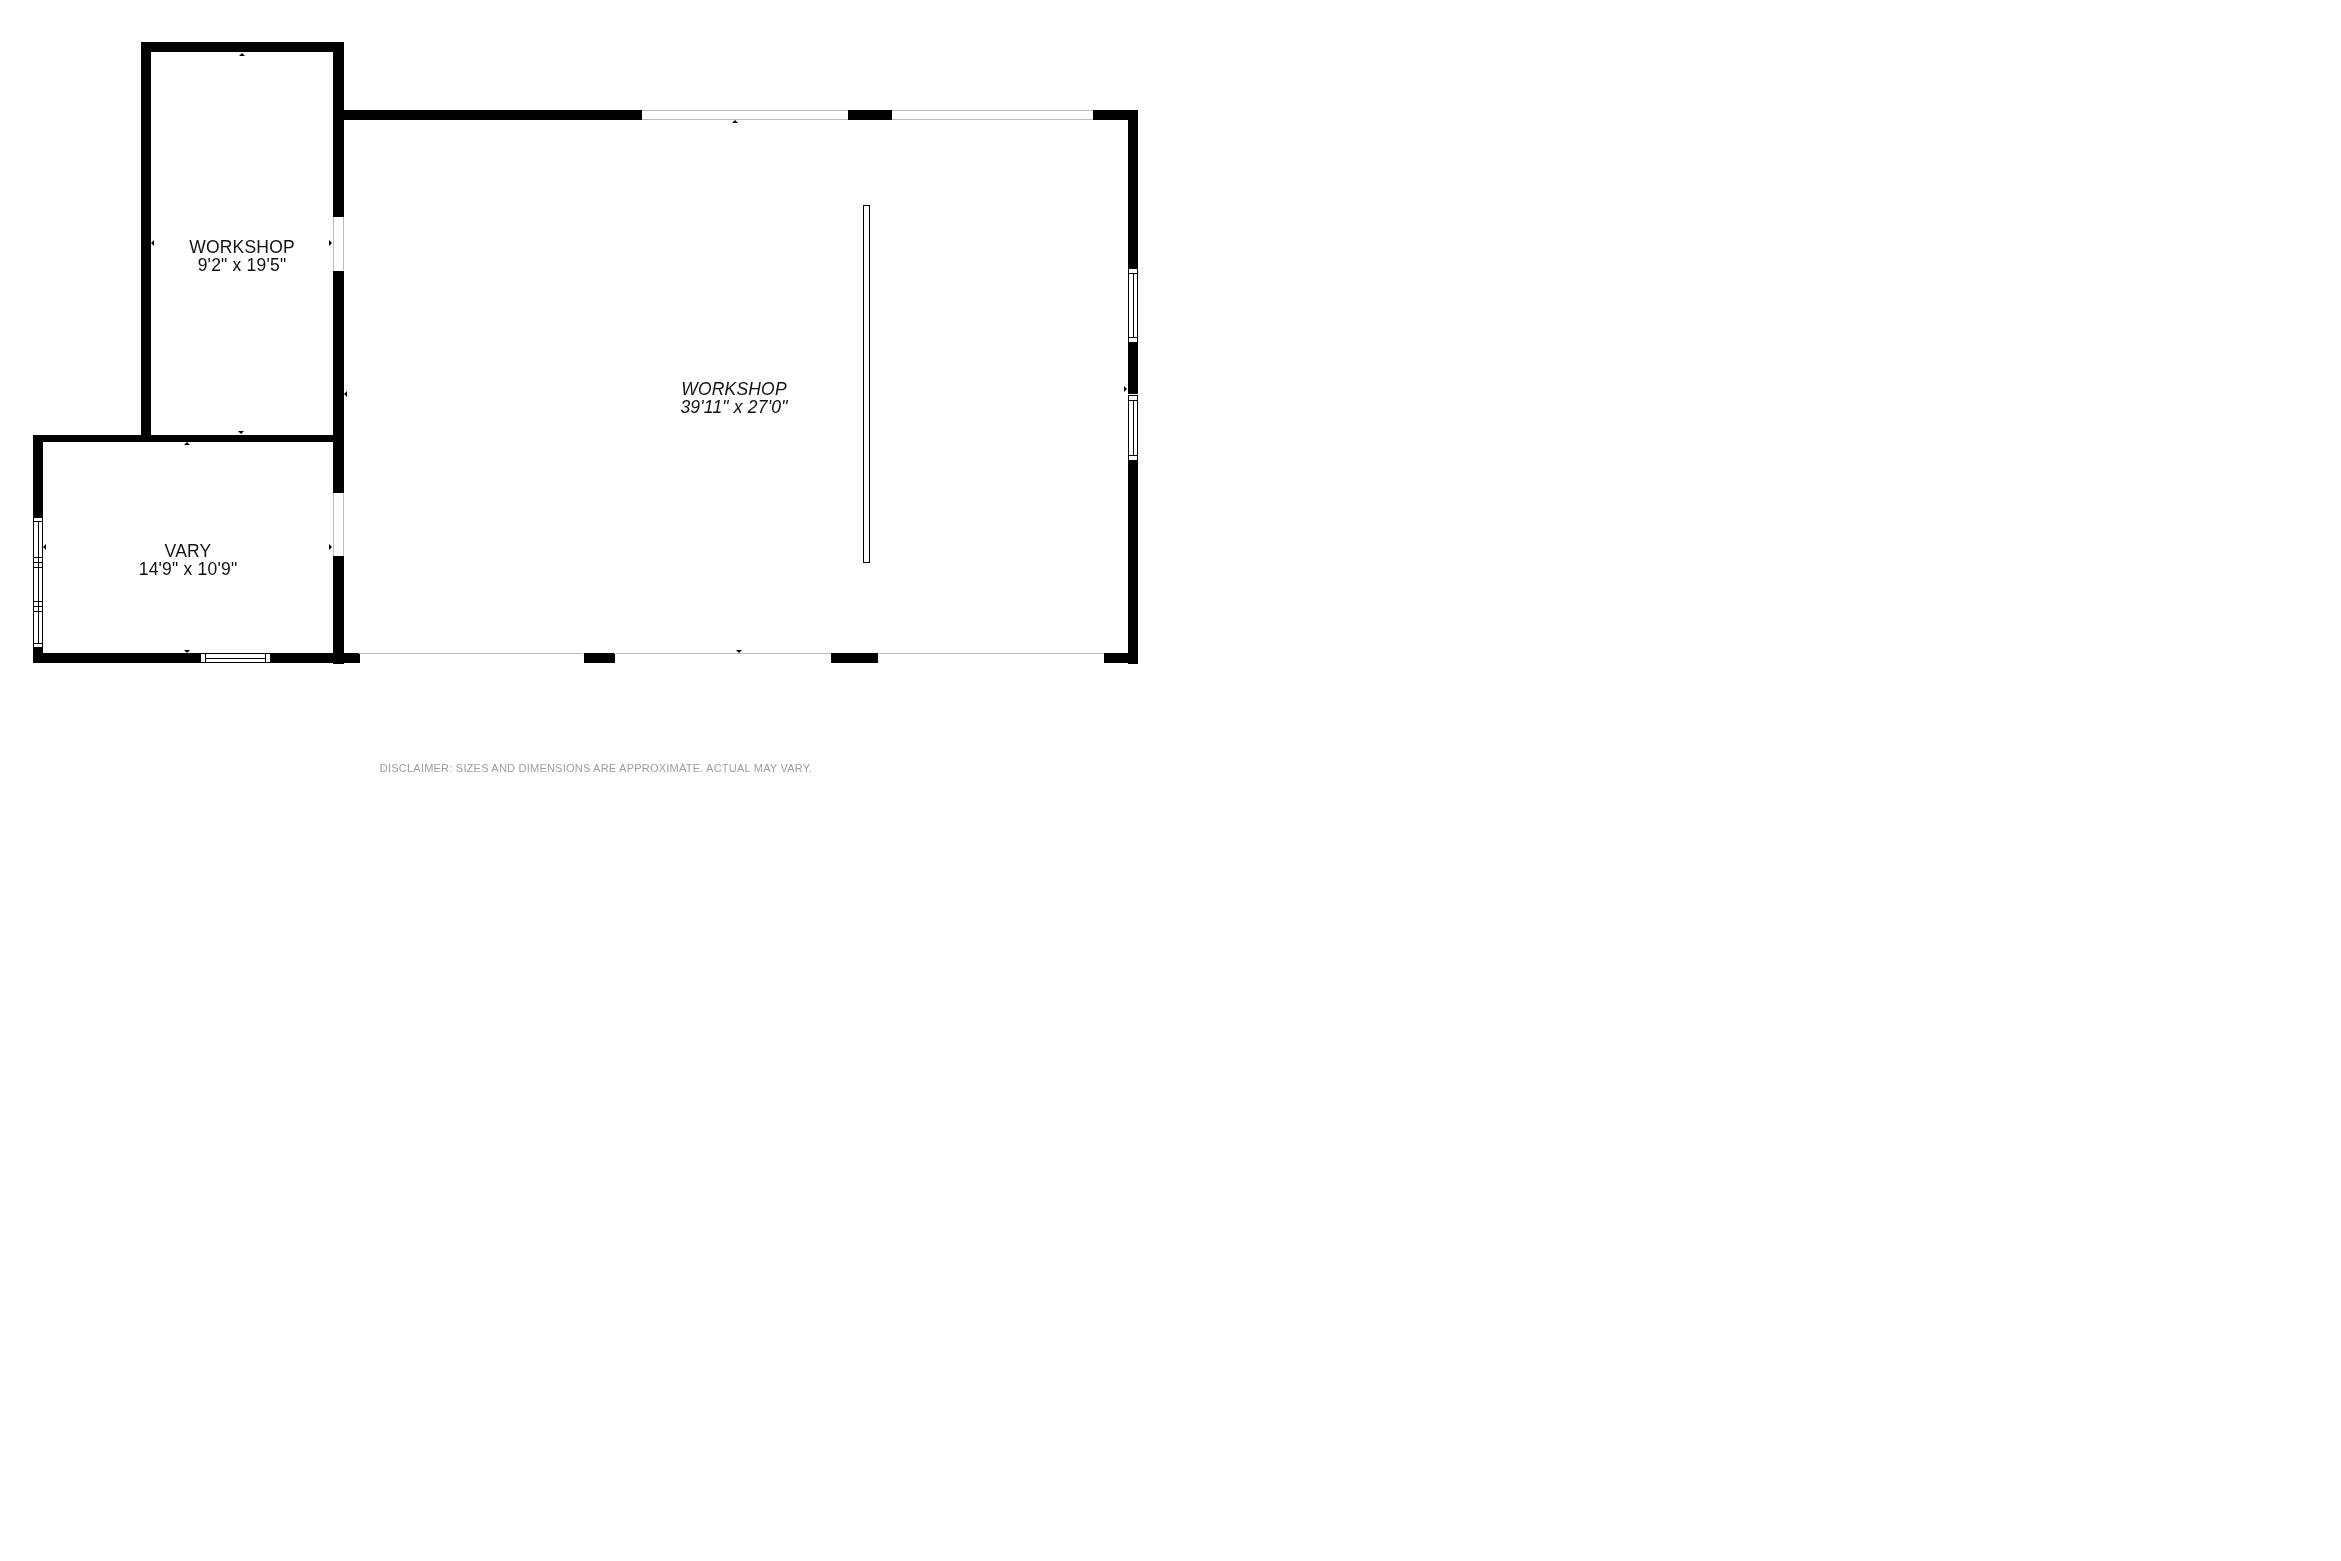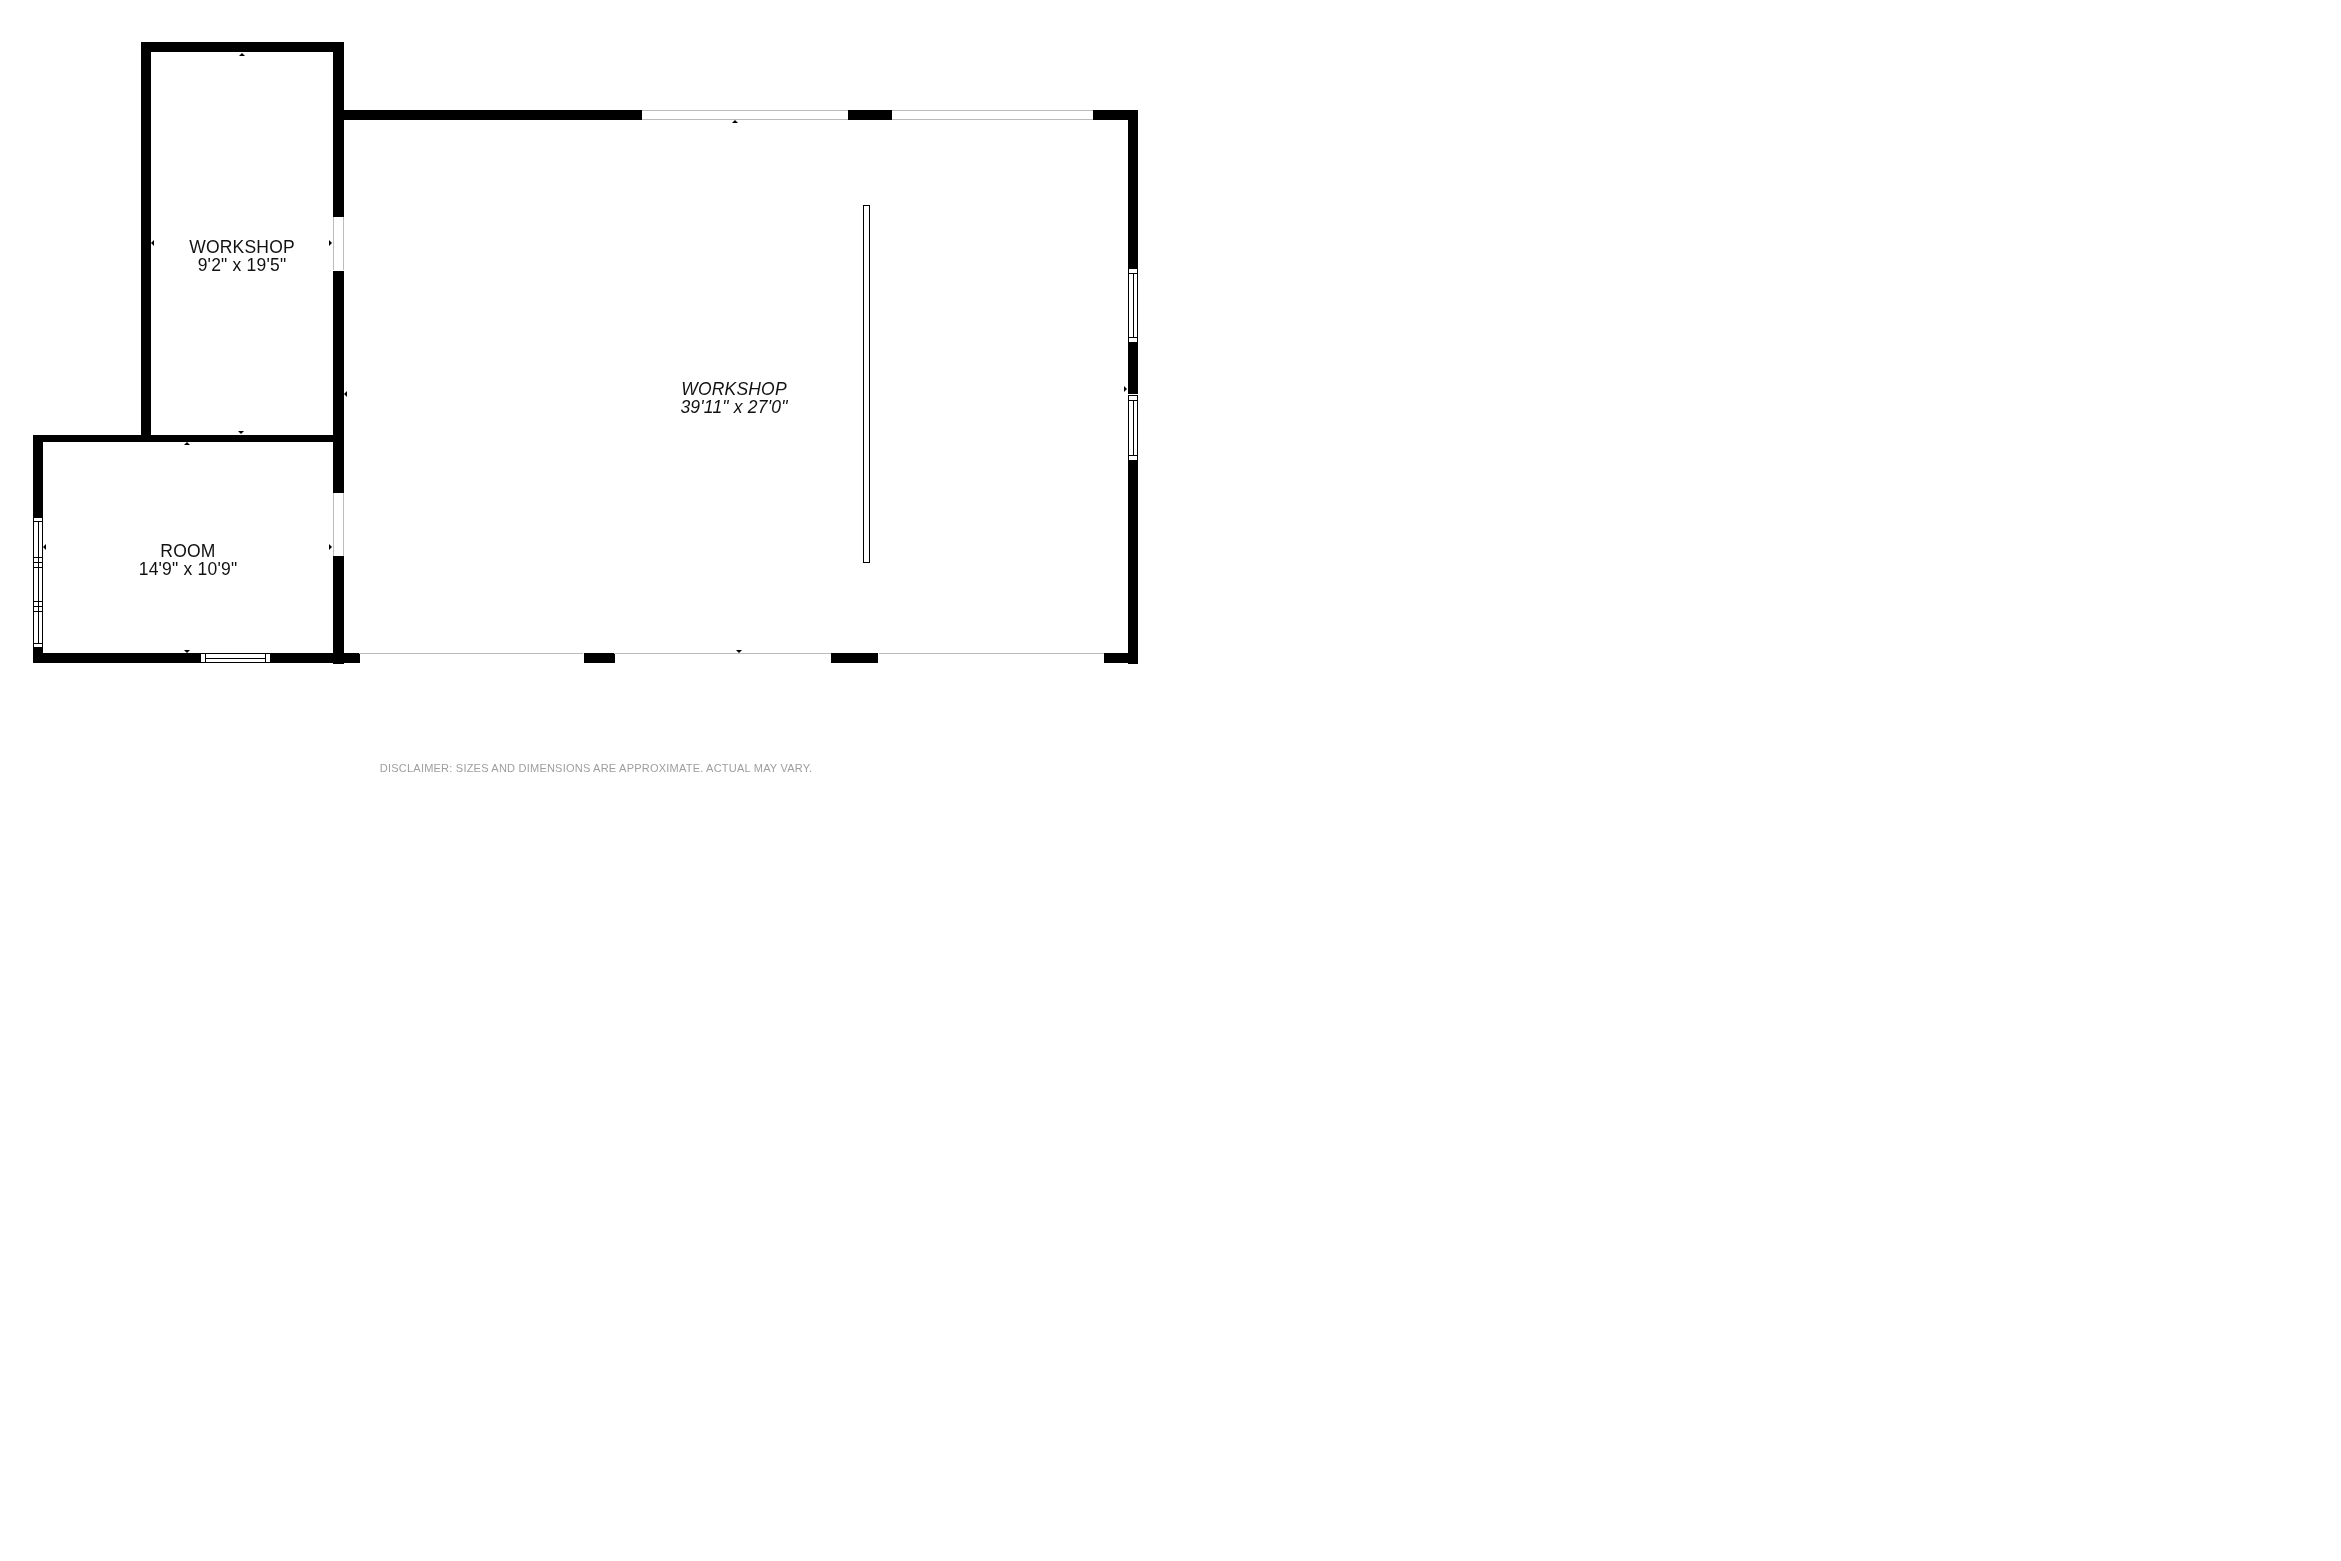--- a/index.html
+++ b/index.html
@@ -118,20 +118,20 @@
     <div>WORKSHOP</div>
     <div>9'2" x 19'5"</div>
   </div>
 
   <div class="room-label" style="left:734px;top:380px;font-style:italic;">
     <div>WORKSHOP</div>
     <div>39'11" x 27'0"</div>
   </div>
 
   <div class="room-label" style="left:188px;top:542px;">
-    <div>ROOM</div>
+    <div>VARY</div>
     <div>14'9" x 10'9"</div>
   </div>
 
   <div class="disclaimer" style="left:596px;top:763px;">DISCLAIMER: SIZES AND DIMENSIONS ARE APPROXIMATE. ACTUAL MAY VARY.</div>
 
 </div>
 
 
 </body></html>

